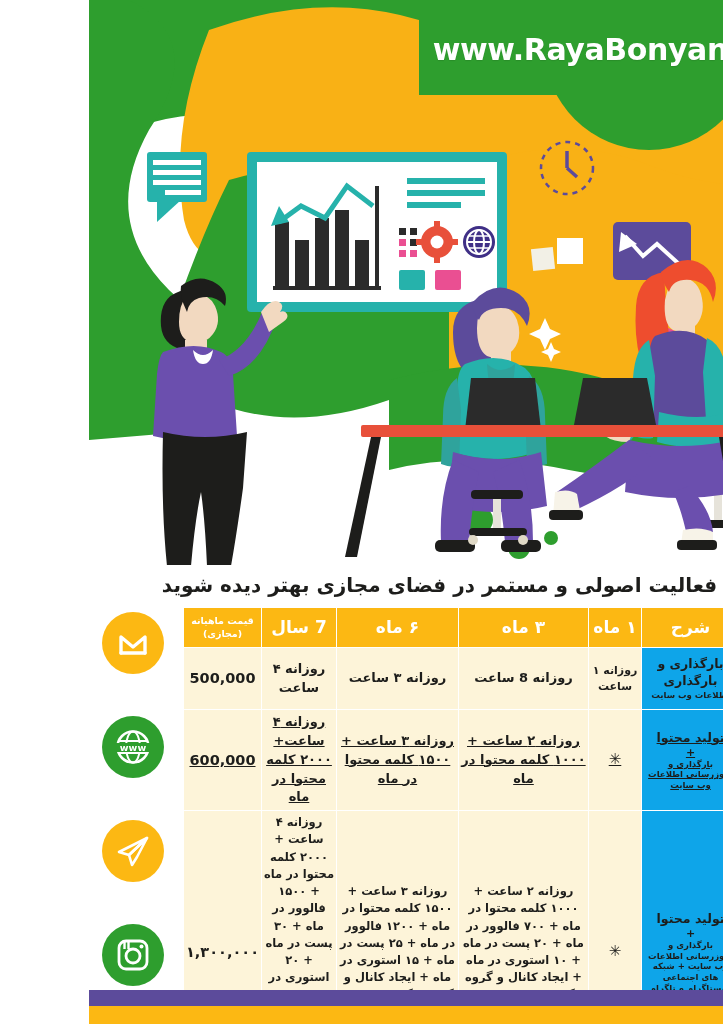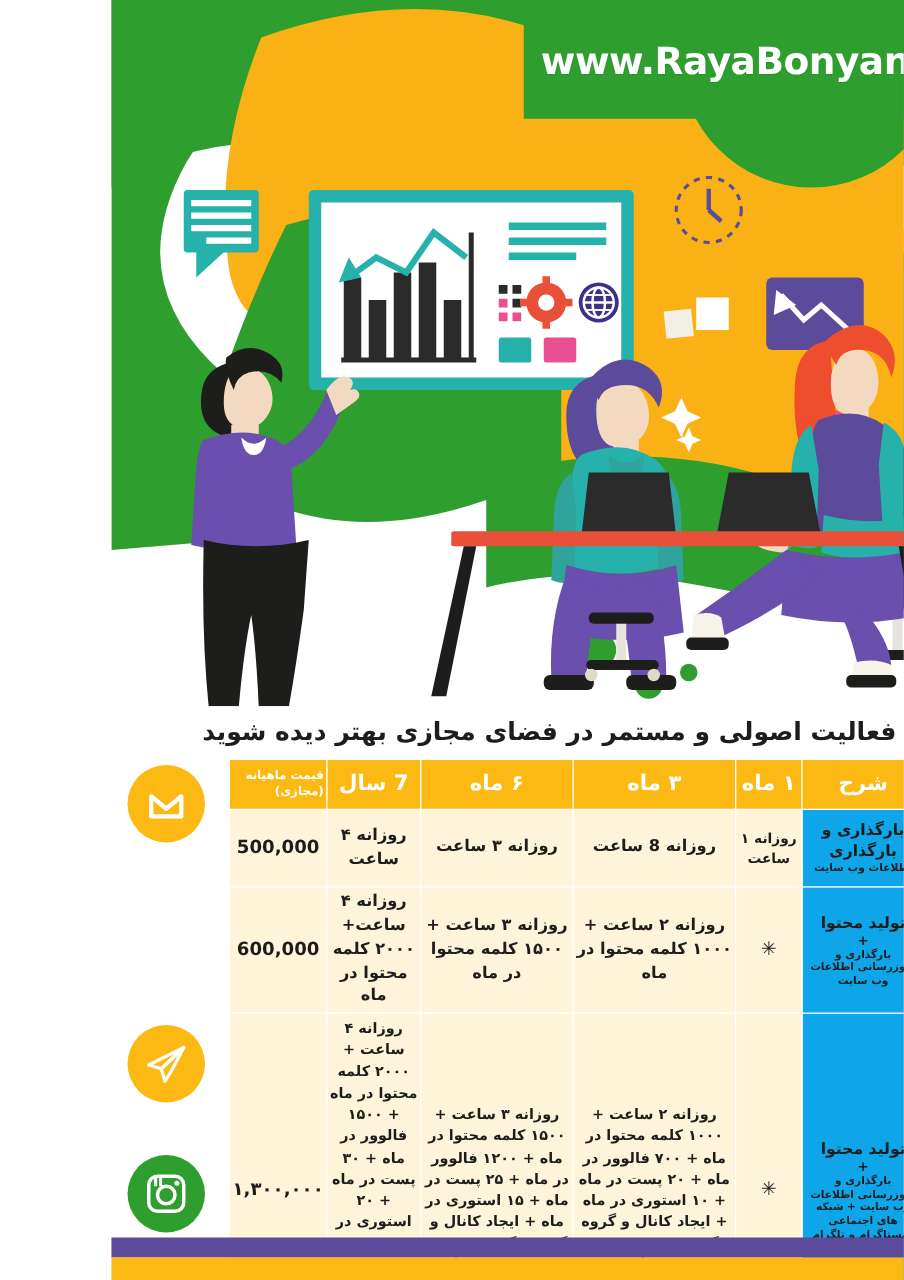--- a/index.html
+++ b/index.html
@@ -97,21 +97,20 @@
     background: #fcb813;
     color: #ffffff;
     font-size: 17px;
     font-weight: bold;
     height: 40px;
     line-height: 1.15;
   }
   thead th.price-head {
     font-size: 9.5px;
     line-height: 1.3;
-    text-align: right;
   }
 
   
   col.c-radif { width: 52px; }
   col.c-desc  { width: 98px; }
   col.c-m1    { width: 53px; }
   col.c-m3    { width: 130px; }
   col.c-m6    { width: 122px; }
   col.c-y1    { width: 75px; }
   col.c-price { width: 78px; }
@@ -140,21 +139,21 @@
   }
   td.m1cell { font-size: 11px; margin-left: 36px; }
   td.asterisk { font-size: 15px; }
   td.price {
     font-size: 14.5px;
     font-weight: bold;
     direction: ltr;
   }
 
   tr.row1 td { height: 62px; }
-  tr.row2 td { height: 84px; }
+  tr.row2 td { height: 84px; text-decoration: underline; }
   tr.row3 td { height: 192px; }
 
   td.r3cell { font-size: 11.5px; line-height: 1.5; }
 
   
   .rail {
     position: absolute;
     left: 13px;
     top: 612px;
     width: 72px;
@@ -385,20 +384,30 @@
 
   <div class="rail">
 
     <div class="rail-icon ri-amber" style="top:0px;">
       <svg width="34" height="34" viewBox="0 0 34 34">
         <path d="M5,27 L5,11 L17,21 L29,11 L29,27" fill="none" stroke="#ffffff" stroke-width="3.4" stroke-linejoin="round" stroke-linecap="round"></path>
         <path d="M5,27 L29,27" stroke="#ffffff" stroke-width="3.4" stroke-linecap="round"></path>
       </svg>
     </div>
 
+    <div class="rail-icon ri-green" style="top:104px;">
+      <svg width="40" height="40" viewBox="0 0 40 40">
+        <circle cx="20" cy="20" r="15.5" fill="none" stroke="#ffffff" stroke-width="2.6"></circle>
+        <ellipse cx="20" cy="20" rx="7" ry="15.5" fill="none" stroke="#ffffff" stroke-width="2"></ellipse>
+        <line x1="5" y1="14" x2="35" y2="14" stroke="#ffffff" stroke-width="2"></line>
+        <line x1="5" y1="26" x2="35" y2="26" stroke="#ffffff" stroke-width="2"></line>
+        <rect x="2" y="16" width="36" height="9" fill="#2e9e2e"></rect>
+        <text x="20" y="24" font-family="DejaVu Sans, sans-serif" font-size="9.5" font-weight="bold" fill="#ffffff" text-anchor="middle">www</text>
+      </svg>
+    </div>
 
     <div class="rail-icon ri-amber" style="top:208px;">
       <svg width="36" height="36" viewBox="0 0 36 36">
         <path d="M32,5 L4,19 L14,22 Z" fill="none" stroke="#ffffff" stroke-width="2.6" stroke-linejoin="round"></path>
         <path d="M32,5 L14,22 L17,32 L22,24 Z" fill="none" stroke="#ffffff" stroke-width="2.6" stroke-linejoin="round"></path>
       </svg>
     </div>
 
     <div class="rail-icon ri-green" style="top:312px;">
       <svg width="36" height="36" viewBox="0 0 36 36">

